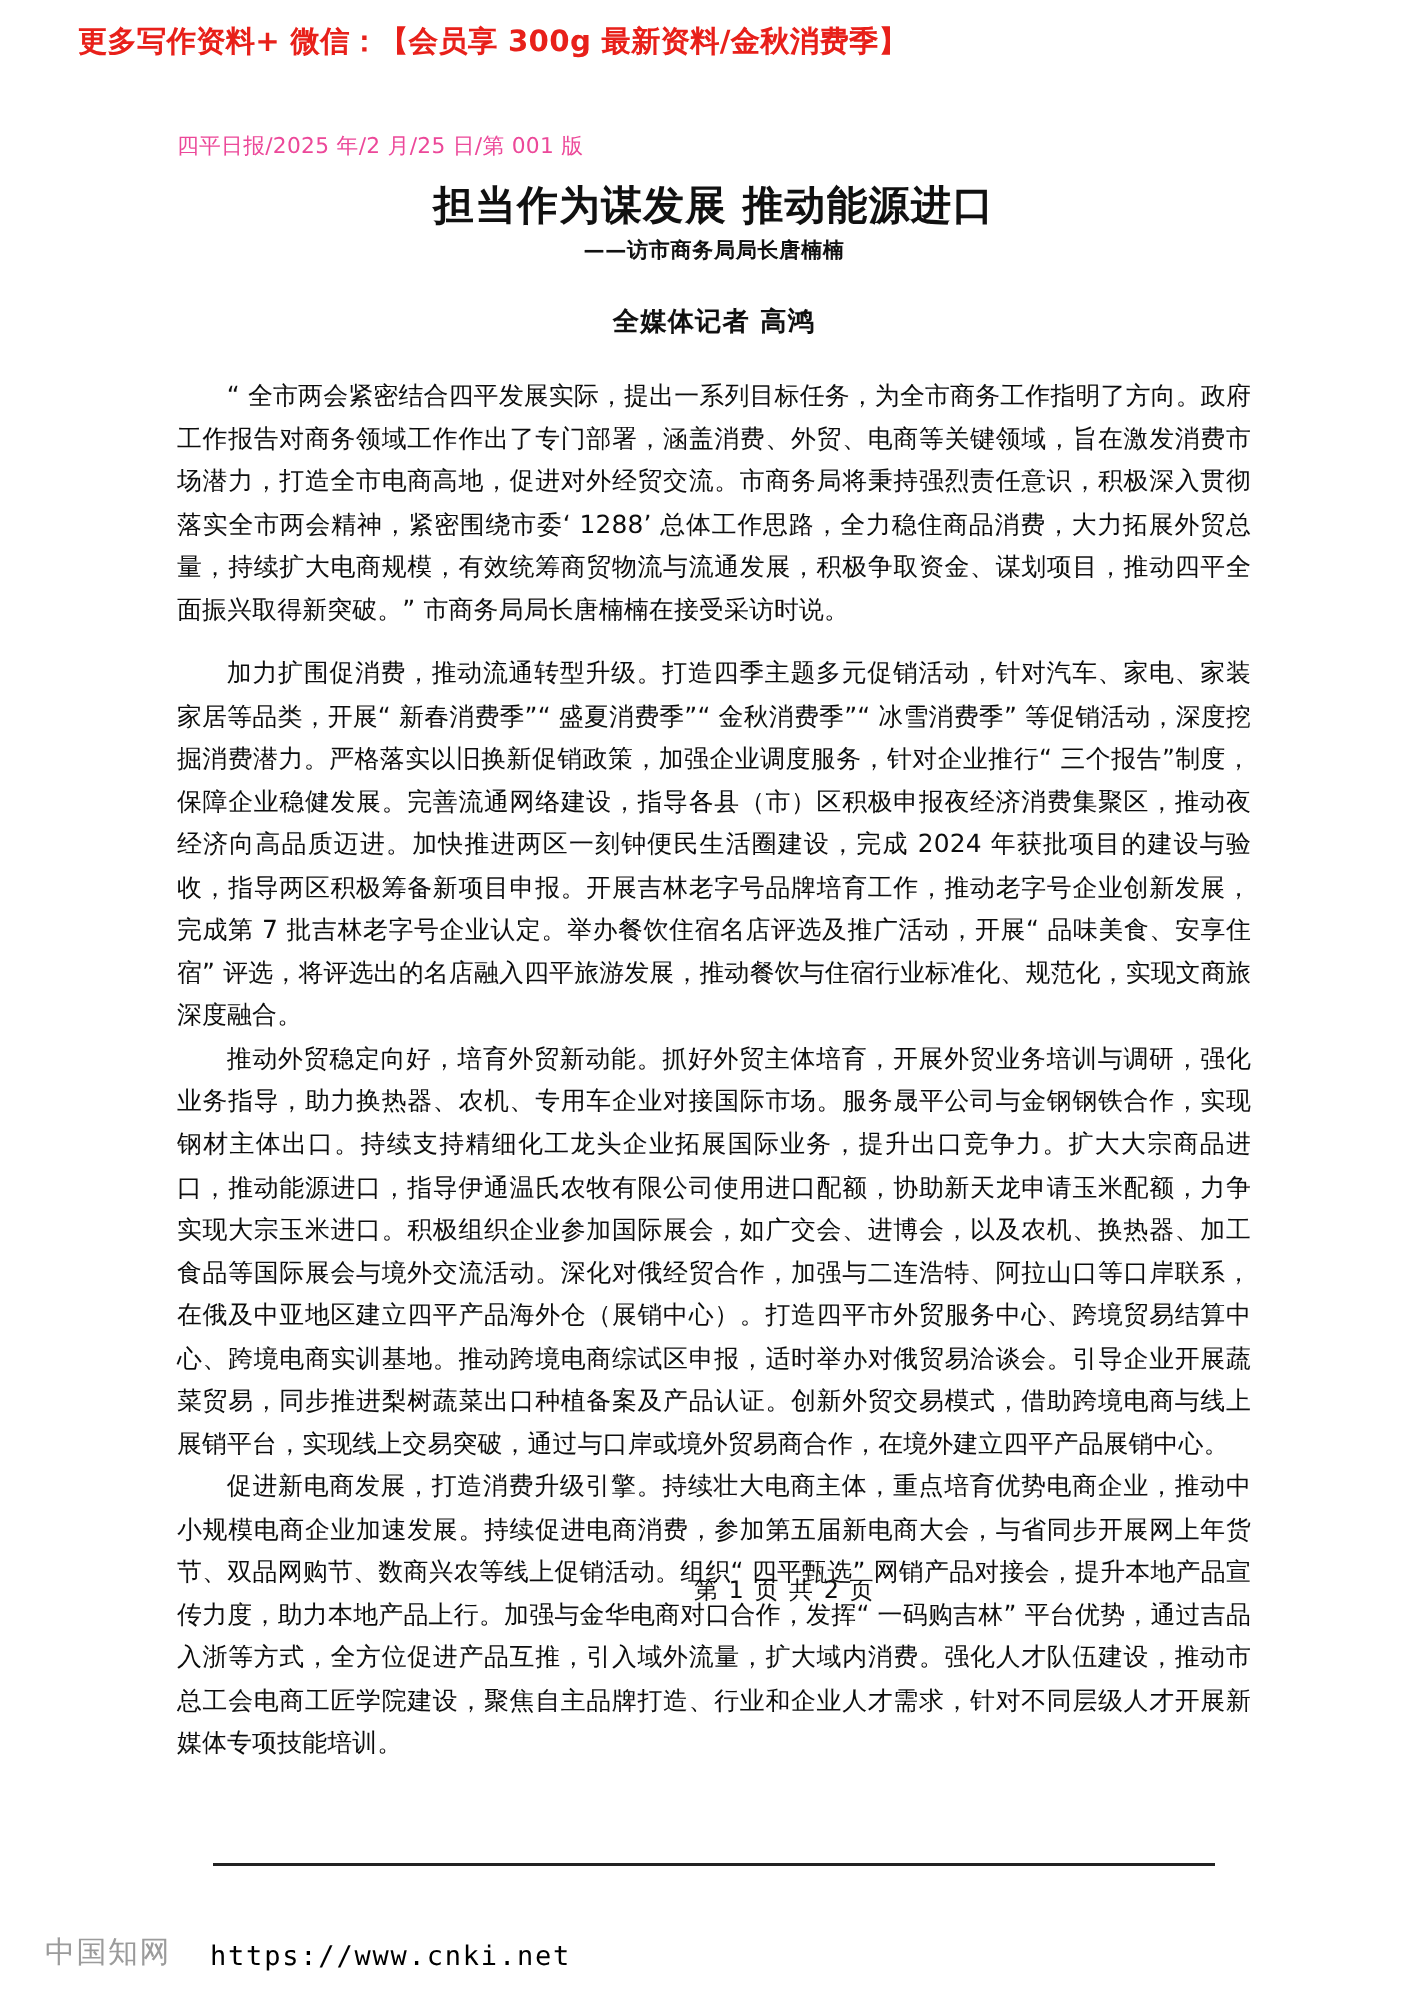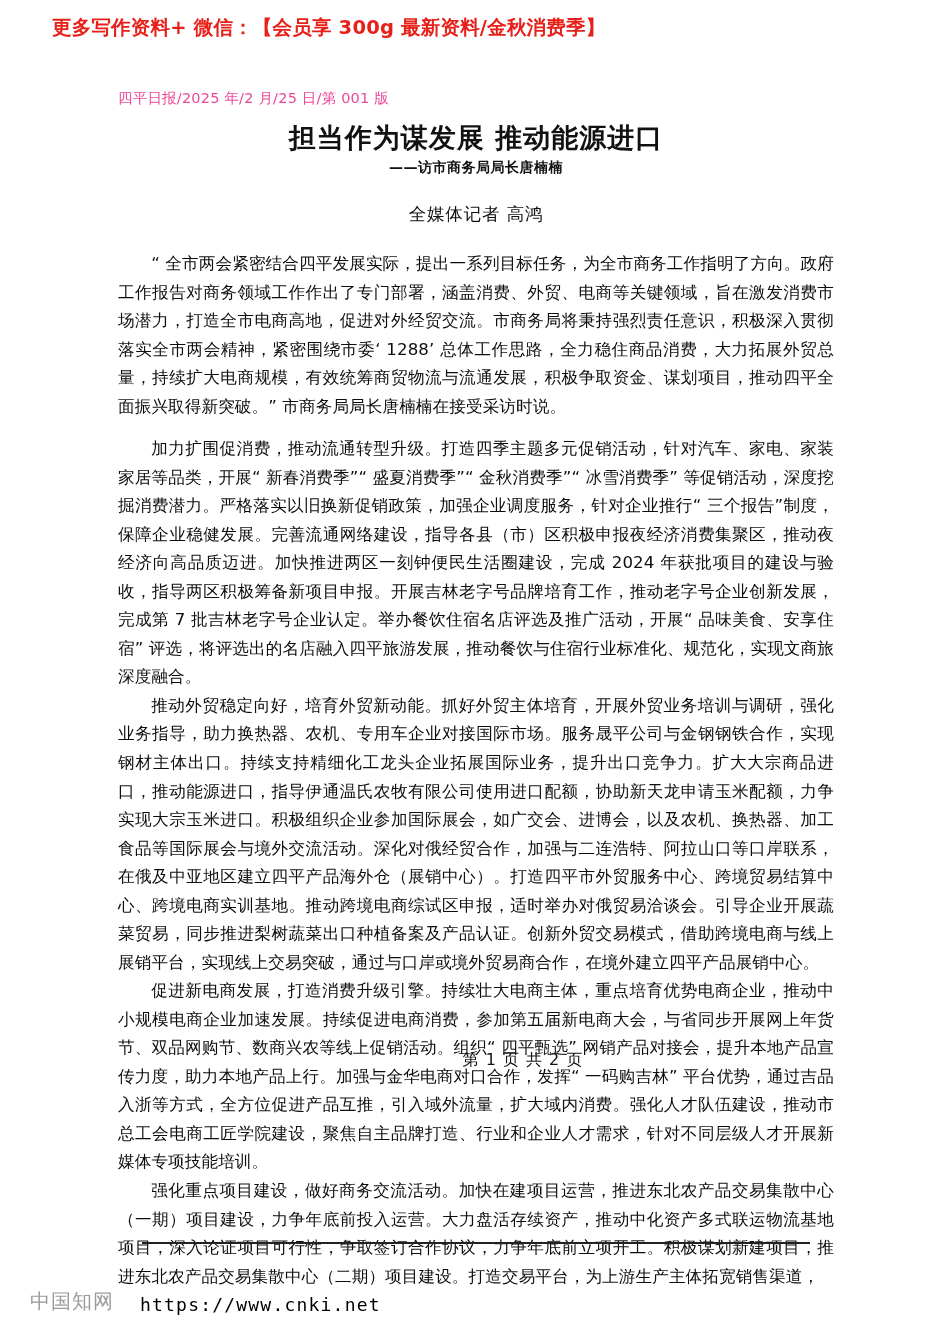--- a/index.html
+++ b/index.html
@@ -64,21 +64,21 @@
     font-weight: bold;
     color: #111111;
     line-height: 1.4;
     letter-spacing: 0.5px;
     margin-top: 3px;
   }
 
   .byline {
     text-align: center;
     font-size: 17.5px;
-    font-weight: normal;
+    font-weight: bold;
     color: #111111;
     letter-spacing: 0.8px;
     margin-top: 24px;
   }
 
   .body-text {
     margin-top: 24px;
     font-size: 16.6px;
     color: #0d0d0d;
     line-height: 1.72;
@@ -157,21 +157,20 @@
 
     <div class="subheadline">——访市商务局局长唐楠楠</div>
 
     <div class="byline">全媒体记者  高鸿</div>
 
     <div class="body-text">
       <p>“ 全市两会紧密结合四平发展实际，提出一系列目标任务，为全市商务工作指明了方向。政府工作报告对商务领域工作作出了专门部署，涵盖消费、外贸、电商等关键领域，旨在激发消费市场潜力，打造全市电商高地，促进对外经贸交流。市商务局将秉持强烈责任意识，积极深入贯彻落实全市两会精神，紧密围绕市委‘ 1288’ 总体工作思路，全力稳住商品消费，大力拓展外贸总量，持续扩大电商规模，有效统筹商贸物流与流通发展，积极争取资金、谋划项目，推动四平全面振兴取得新突破。” 市商务局局长唐楠楠在接受采访时说。</p>
       <p class="gap-para">加力扩围促消费，推动流通转型升级。打造四季主题多元促销活动，针对汽车、家电、家装家居等品类，开展“ 新春消费季”“ 盛夏消费季”“ 金秋消费季”“ 冰雪消费季” 等促销活动，深度挖掘消费潜力。严格落实以旧换新促销政策，加强企业调度服务，针对企业推行“ 三个报告”制度，保障企业稳健发展。完善流通网络建设，指导各县（市）区积极申报夜经济消费集聚区，推动夜经济向高品质迈进。加快推进两区一刻钟便民生活圈建设，完成 2024 年获批项目的建设与验收，指导两区积极筹备新项目申报。开展吉林老字号品牌培育工作，推动老字号企业创新发展，完成第 7 批吉林老字号企业认定。举办餐饮住宿名店评选及推广活动，开展“ 品味美食、安享住宿” 评选，将评选出的名店融入四平旅游发展，推动餐饮与住宿行业标准化、规范化，实现文商旅深度融合。</p>
       <p>推动外贸稳定向好，培育外贸新动能。抓好外贸主体培育，开展外贸业务培训与调研，强化业务指导，助力换热器、农机、专用车企业对接国际市场。服务晟平公司与金钢钢铁合作，实现钢材主体出口。持续支持精细化工龙头企业拓展国际业务，提升出口竞争力。扩大大宗商品进口，推动能源进口，指导伊通温氏农牧有限公司使用进口配额，协助新天龙申请玉米配额，力争实现大宗玉米进口。积极组织企业参加国际展会，如广交会、进博会，以及农机、换热器、加工食品等国际展会与境外交流活动。深化对俄经贸合作，加强与二连浩特、阿拉山口等口岸联系，在俄及中亚地区建立四平产品海外仓（展销中心）。打造四平市外贸服务中心、跨境贸易结算中心、跨境电商实训基地。推动跨境电商综试区申报，适时举办对俄贸易洽谈会。引导企业开展蔬菜贸易，同步推进梨树蔬菜出口种植备案及产品认证。创新外贸交易模式，借助跨境电商与线上展销平台，实现线上交易突破，通过与口岸或境外贸易商合作，在境外建立四平产品展销中心。</p>
       <p>促进新电商发展，打造消费升级引擎。持续壮大电商主体，重点培育优势电商企业，推动中小规模电商企业加速发展。持续促进电商消费，参加第五届新电商大会，与省同步开展网上年货节、双品网购节、数商兴农等线上促销活动。组织“ 四平甄选” 网销产品对接会，提升本地产品宣传力度，助力本地产品上行。加强与金华电商对口合作，发挥“ 一码购吉林” 平台优势，通过吉品入浙等方式，全方位促进产品互推，引入域外流量，扩大域内消费。强化人才队伍建设，推动市总工会电商工匠学院建设，聚焦自主品牌打造、行业和企业人才需求，针对不同层级人才开展新媒体专项技能培训。</p>
-      <p>强化重点项目建设，做好商务交流活动。加快在建项目运营，推进东北农产品交易集散中心（一期）项目建设，力争年底前投入运营。大力盘活存续资产，推动中化资产多式联运物流基地项目，深入论证项目可行性，争取签订合作协议，力争年底前立项开工。积极谋划新建项目，推进东北农产品交易集散中心（二期）项目建设。打造交易平台，为上游生产主体拓宽销售渠道，</p>
     </div>
 
   </div>
 
   <div class="page-number">第 1 页 共 2 页</div>
 
   <div class="footer-rule"></div>
 
   <div class="cnki">
     <span class="cnki-logo">中国知网</span>

